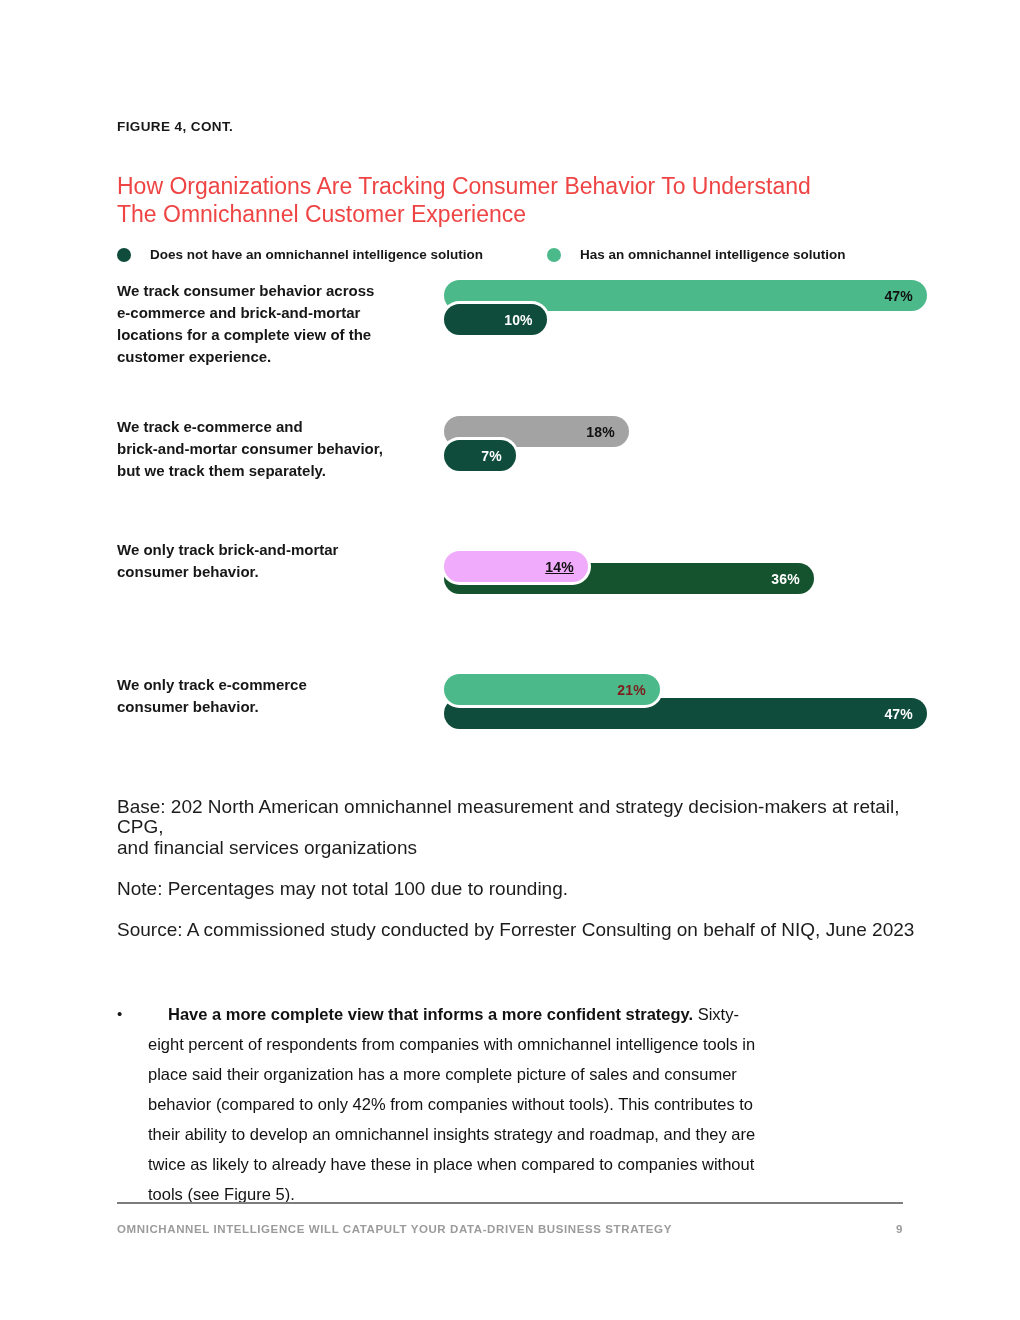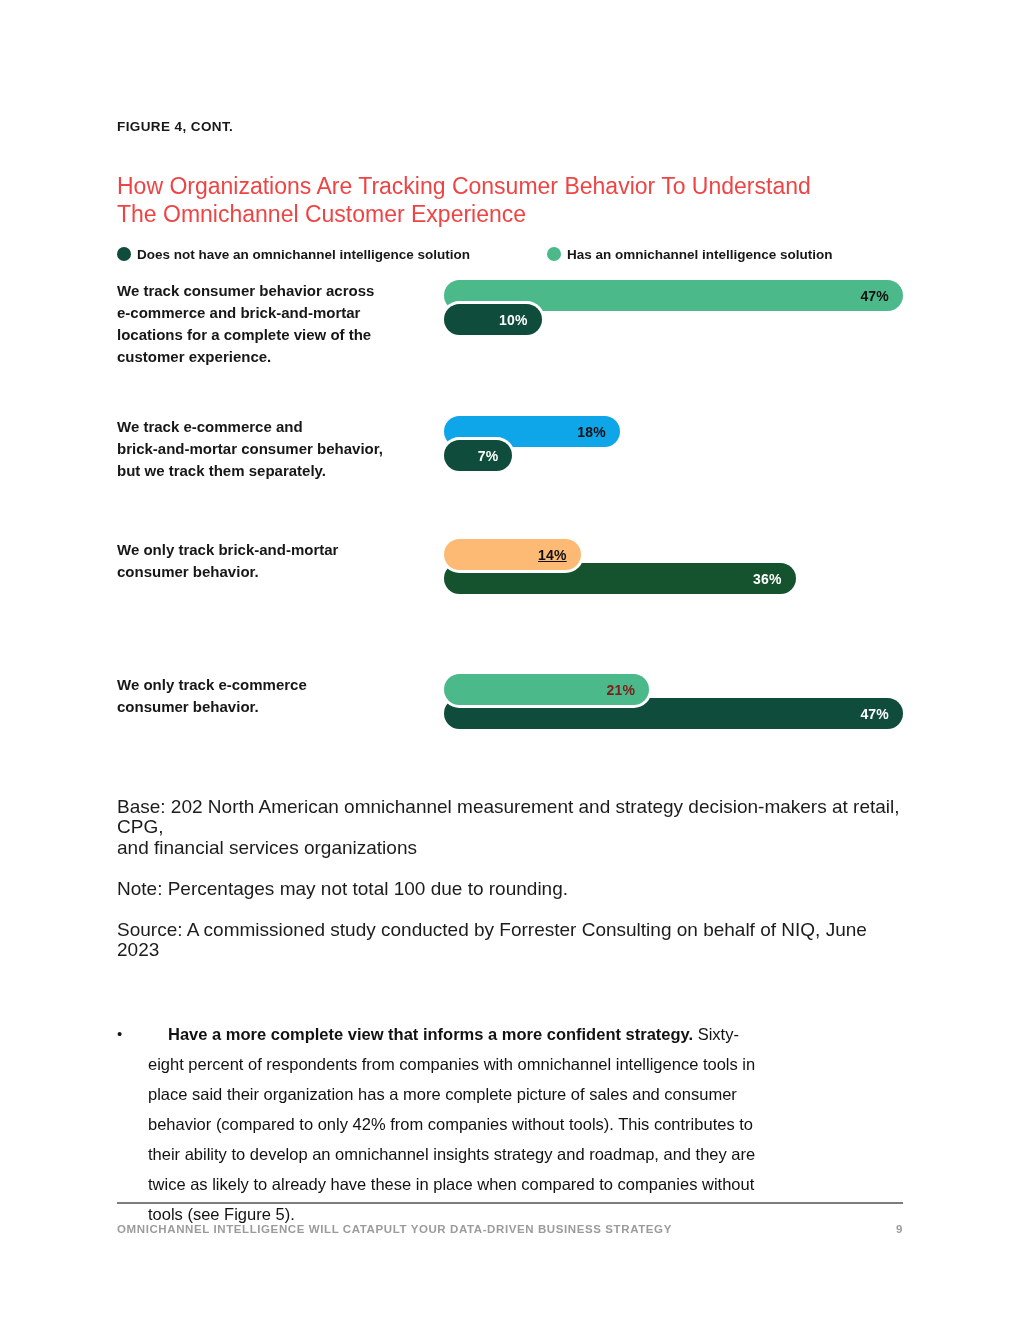--- a/index.html
+++ b/index.html
@@ -1,28 +1,28 @@
 <!DOCTYPE html>
 <html><head>
 <meta charset="utf-8">
 <style>
   * { margin:0; padding:0; box-sizing:border-box; }
   html,body { background:#ffffff; }
   .page {
     width:1020px; height:1320px; background:#ffffff; position:relative;
     font-family:"Liberation Sans", sans-serif; color:#171717;
-    padding:119px 117px 0 117px; overflow:hidden;
+    padding:119px 93px 0 117px; overflow:hidden;
   }
   .figure-label { font-size:13.5px; font-weight:800; letter-spacing:.4px; }
   .title {
     margin-top:38px; font-size:23px; line-height:28px; font-weight:400;
     white-space:pre-line; color:#ef4444;
   }
   .legend { margin-top:19px; display:flex; align-items:center; font-size:13.5px; font-weight:700; }
-  .legend-item { display:flex; gap:6px; }
+  .legend-item { display:flex; align-items:center; gap:19px; }
   .legend-item.first { width:430px; }
   .dot { width:14px; height:14px; border-radius:50%; flex:none; }
 
   .chart { margin-top:18px; }
   .chart-row { display:flex; }
   .chart-row:nth-child(1) { margin-bottom:48px; }
   .chart-row:nth-child(2) { margin-bottom:57px; }
   .chart-row:nth-child(3) { margin-bottom:80px; }
   .row-label {
     width:327px; flex:none; padding-right:27px;
@@ -89,33 +89,33 @@
           <div class="bar front" style="background: rgb(15, 76, 59); color: rgb(255, 255, 255); top: 24px; width: 21.2766%;">
             <span class="bar-value">10%</span>
           </div>
         </div>
       </div>
       <div class="chart-row">
         <div class="row-label">We track e-commerce and
 brick-and-mortar consumer behavior,
 but we track them separately.</div>
         <div class="bar-pair">
-          <div class="bar" style="background: #0ea5e9; color: rgb(17, 17, 17); top: 0px; width: 38.2979%;">
+          <div class="bar" style="background: #a3a3a3; color: rgb(17, 17, 17); top: 0px; width: 38.2979%;">
             <span class="bar-value">18%</span>
           </div>
           <div class="bar front" style="background: rgb(15, 76, 59); color: rgb(255, 255, 255); top: 24px; width: 14.8936%;">
             <span class="bar-value">7%</span>
           </div>
         </div>
       </div>
       <div class="chart-row">
         <div class="row-label">We only track brick-and-mortar
 consumer behavior.</div>
         <div class="bar-pair">
-          <div class="bar front" style="background: #fdba74; color: rgb(17, 17, 17); top: 0px; width: 29.7872%; text-decoration: underline;">
+          <div class="bar front" style="background: #f0abfc; color: rgb(17, 17, 17); top: 12px; width: 29.7872%; text-decoration: underline;">
             <span class="bar-value">14%</span>
           </div>
           <div class="bar" style="background: #14532d; color: rgb(255, 255, 255); top: 24px; width: 76.5957%;">
             <span class="bar-value">36%</span>
           </div>
         </div>
       </div>
       <div class="chart-row">
         <div class="row-label">We only track e-commerce
 consumer behavior.</div>

